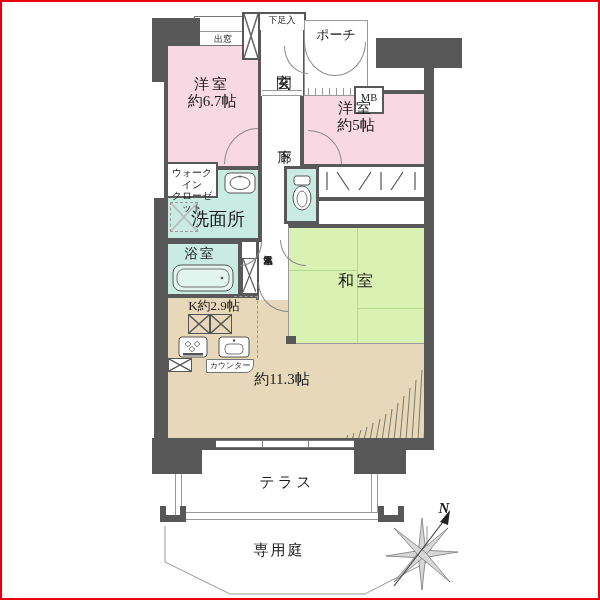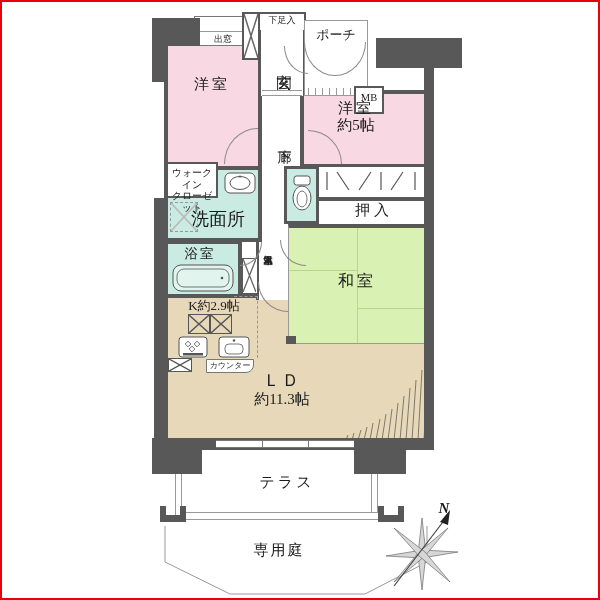--- a/index.html
+++ b/index.html
@@ -35,21 +35,20 @@
 
   <div class="abs" style="left:282px;top:164px;width:36px;height:58px;background:#c9ebe2;border:3px solid #585858;"></div>
 
   <div class="abs" style="left:314px;top:162px;width:116px;height:36px;background:#fff;border:3px solid #585858;">
     <svg width="110" height="28" viewBox="0 0 110 28">
       <path d="M8 5 V23 M18 5 L30 23 M40 23 L52 5 M62 5 V23 M72 23 L84 5 M96 5 V23" stroke="#555" stroke-width="1.2" fill="none"></path>
     </svg>
   </div>
 
   <div class="abs" style="left:314px;top:196px;width:116px;height:30px;background:#fff;border:3px solid #585858;"></div>
-  <div class="lbl" style="left:330px;top:200px;width:84px;font-size:15px;letter-spacing:4px;">押入</div>
 
   <div class="abs" style="left:286px;top:222px;width:144px;height:120px;background:#d9f1b2;border-top:4px solid #585858;border-right:4px solid #585858;border-left:1px solid #999;border-bottom:1px solid #999;">
     <div class="abs" style="left:68px;top:0;width:1px;height:115px;background:#b5d98c;"></div>
     <div class="abs" style="left:0;top:42px;width:68px;height:1px;background:#b5d98c;"></div>
     <div class="abs" style="left:68px;top:80px;width:71px;height:1px;background:#b5d98c;"></div>
   </div>
   <div class="abs wall" style="left:284px;top:334px;width:10px;height:8px;"></div>
 
   <div class="abs thinbox" style="left:164px;top:160px;width:52px;height:36px;"></div>
   <div class="lbl" style="left:166px;top:165px;width:48px;font-size:10px;">
@@ -80,33 +79,33 @@
   <div class="lbl" style="left:304px;top:26px;width:60px;font-size:13px;">ポーチ</div>
   <div class="arc" style="left:302px;top:40px;width:31px;height:34px;border-left-width:1px;border-bottom-width:1px;border-bottom-left-radius:100% 100%;"></div>
   <div class="arc" style="left:333px;top:40px;width:31px;height:34px;border-right-width:1px;border-bottom-width:1px;border-bottom-right-radius:100% 100%;"></div>
   <div class="abs" style="left:306px;top:86px;width:56px;height:7px;background:repeating-linear-gradient(90deg,#999 0 1px,transparent 1px 7px);"></div>
 
   <div class="abs thinbox" style="left:352px;top:84px;width:30px;height:28px;"></div>
   <div class="lbl" style="left:353px;top:90px;width:28px;font-size:10.5px;">MB</div>
 
   <div class="lbl" style="left:160px;top:74px;width:100px;font-size:15px;">
     <div style="letter-spacing:3px;">洋室</div>
+    <div>約6.7帖</div>
   </div>
   <div class="lbl" style="left:300px;top:98px;width:108px;font-size:15px;">
     <div style="letter-spacing:3px;">洋室</div>
     <div>約5帖</div>
   </div>
   <div class="lbl vert" style="left:268px;top:112px;width:22px;height:52px;font-size:14px;">廊下</div>
   <div class="lbl" style="left:178px;top:207px;width:76px;font-size:18px;">洗面所</div>
   <div class="lbl" style="left:170px;top:244px;width:56px;font-size:13.5px;letter-spacing:2px;font-family:Liberation Serif, serif;">浴室</div>
   <div class="lbl" style="left:310px;top:270px;width:90px;font-size:16px;letter-spacing:3px;">和室</div>
   <div class="lbl vert" style="left:255px;top:204px;width:16px;height:84px;font-size:9.5px;letter-spacing:0;">電気温水器</div>
   <div class="lbl" style="left:168px;top:297px;width:88px;font-size:13px;">K約2.9帖</div>
   <div class="lbl" style="left:225px;top:369px;width:110px;">
-    <div style="font-size:17px;letter-spacing:2px;">ＬＤ</div>
     <div style="font-size:15px;">約11.3帖</div>
   </div>
 
   <div class="abs" style="left:168px;top:200px;width:28px;height:30px;border:1px dashed #999;">
     <svg width="26" height="28" viewBox="0 0 10 10" preserveAspectRatio="none">
       <path d="M0 0 L10 10 M10 0 L0 10" stroke="#bbb" stroke-width="0.6" fill="none"></path>
       </svg>
   </div>
   <svg class="abs" style="left:222px;top:170px;" width="32" height="22" viewBox="0 0 32 22">
     <rect x="1" y="1" width="30" height="20" rx="5" fill="#fff" stroke="#555"></rect>

